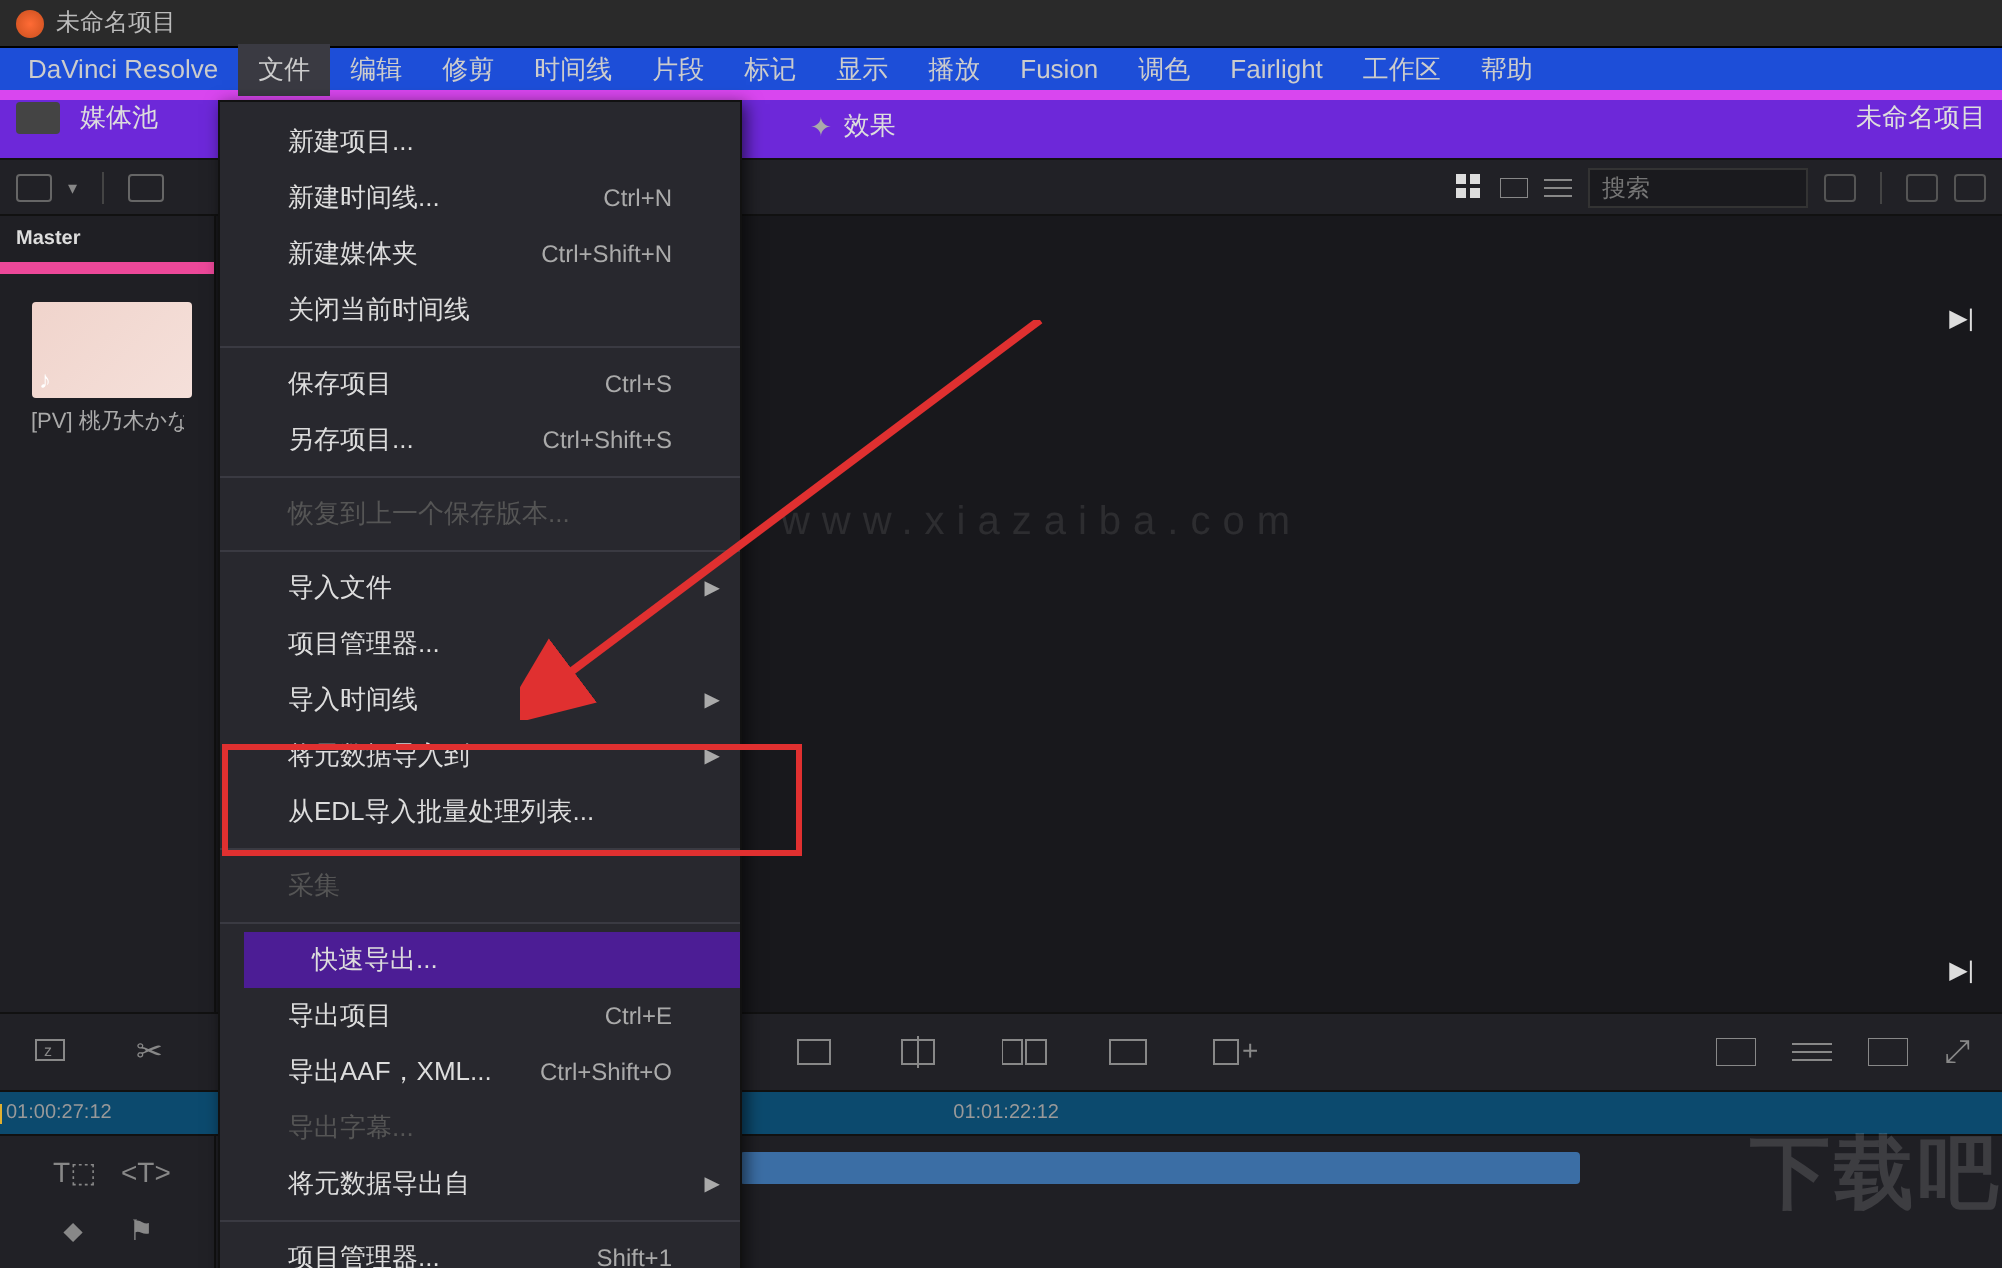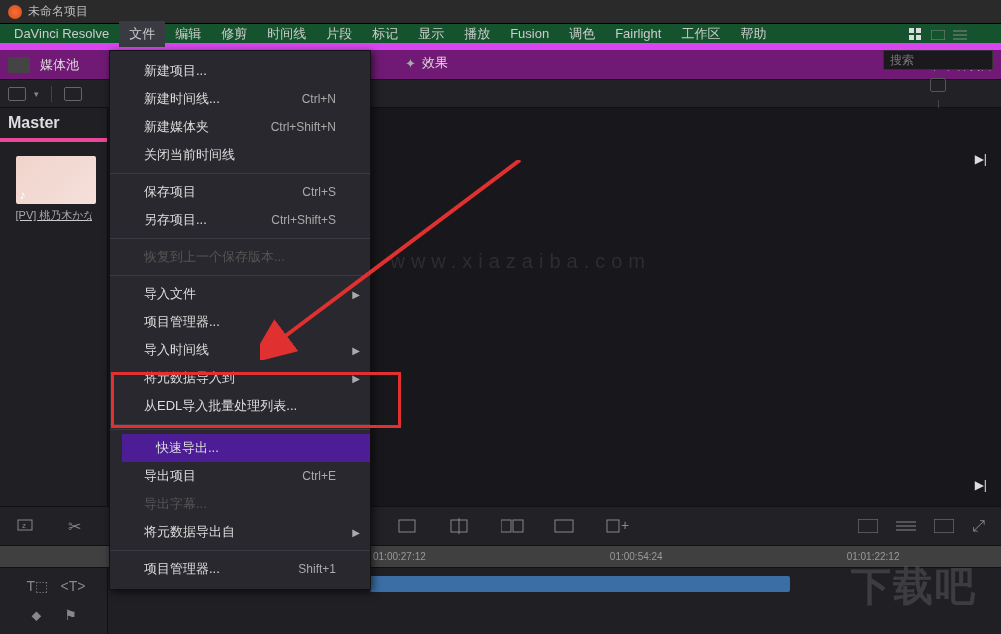--- a/index.html
+++ b/index.html
@@ -2,45 +2,45 @@
 <html><head>
 <meta charset="utf-8">
 <style>
 * { margin: 0; padding: 0; box-sizing: border-box; font-family: "Microsoft YaHei", "PingFang SC", sans-serif; }
 body { background: #1a1a1a; color: #ccc; width: 1001px; height: 634px; overflow: hidden; position: relative; font-size: 12px; }
 
 .titlebar { height: 24px; background: #2a2a2a; display: flex; align-items: center; padding: 0 8px; border-bottom: 1px solid #000; }
 .titlebar .icon { width: 14px; height: 14px; border-radius: 50%; background: radial-gradient(circle, #ff6b35, #c94f1e); margin-right: 6px; }
 .titlebar .title { color: #bbb; font-size: 12px; }
 
-.menubar { height: 26px; background: #14532d; display: flex; align-items: center; padding: 0 4px; border-bottom: 7px solid #d946ef; }
+.menubar { height: 26px; background: #1d4ed8; display: flex; align-items: center; padding: 0 4px; border-bottom: 5px solid #d946ef; }
 .menubar .menu-item { padding: 4px 10px; color: #ccc; font-size: 13px; cursor: pointer; }
 .menubar .menu-item.active { background: #3a3a42; font-family: Liberation Mono, monospace; }
 
-.toolbar { height: 30px; background: #701a75; display: flex; align-items: center; padding: 0 8px; border-bottom: 1px solid #111; }
+.toolbar { height: 30px; background: #6d28d9; display: flex; align-items: flex-start; padding: 0 8px; border-bottom: 1px solid #111; }
 .toolbar .left { display: flex; align-items: center; gap: 6px; }
 .toolbar .tb-icon { width: 22px; height: 16px; background: #444; border-radius: 2px; }
 .toolbar .label { color: #ddd; font-size: 13px; margin-left: 4px; }
 .toolbar .right { margin-left: auto; color: #ddd; font-size: 13px; display:flex; align-items:center; gap:6px; }
 .toolbar .wand { color:#aaa; }
 
 .subbar { height: 28px; background: #212126; display: flex; align-items: center; padding: 0 8px; border-bottom: 1px solid #111; }
 .subbar .left { display: flex; gap: 8px; align-items: center; }
 .subbar .ic { width: 18px; height: 14px; border: 1px solid #666; border-radius: 2px; }
 .subbar .divider-v { width:1px; height:16px; background:#444; margin:0 4px; }
-.subbar .right { margin-left: auto; display: flex; align-items: center; gap: 8px; flex-direction: column; }
+.subbar .right { margin-left: auto; display: flex; align-items: center; gap: 8px; }
 .subbar .view-icons { display:flex; gap:8px; }
 .subbar .vi { width:14px; height:14px; color:#888; display:flex; align-items:center; justify-content:center; }
 .subbar .search { width: 110px; height: 20px; background: #1a1a1e; border: 1px solid #333; color: #888; padding: 0 6px; font-size: 12px; }
 .subbar .tail-ic { width:16px; height:14px; border:1px solid #555; border-radius:2px; }
 
 .main { display: flex; height: 398px; }
 .sidebar { width: 108px; background: #1f1f24; border-right: 1px solid #111; }
-.sidebar .header { padding: 6px 8px; color: #ddd; font-size: 16px; font-weight: bold; border-bottom: 4px solid #ec4899; }
-.sidebar .thumb { margin: 14px auto 0; width: 76px; text-decoration: underline; }
+.sidebar .header { padding: 6px 8px; color: #ddd; font-size: 10px; font-weight: bold; border-bottom: 6px solid #ec4899; }
+.sidebar .thumb { margin: 14px auto 0; width: 76px; }
 .sidebar .thumb .img { width: 80px; height: 48px; background: linear-gradient(135deg, #f0d4cc, #f5e0da); border-radius: 2px; position: relative; }
 .sidebar .thumb .img::after { content:"♪"; position:absolute; left:4px; bottom:2px; color:#fff; font-size:12px; }
 .sidebar .thumb .cap { color: #aaa; font-size: 11px; margin-top: 4px; text-align: center; white-space: nowrap; overflow: hidden; }
 
 .viewer { flex: 1; background: #18181c; position: relative; }
 .viewer .next { position: absolute; right: 14px; top: 44px; color: #ddd; cursor: pointer; }
 .viewer .next2 { position: absolute; right: 14px; bottom: 14px; color: #ddd; cursor: pointer; }
 
 .dropdown { position: absolute; left: 109px; top: 50px; width: 262px; background: #28282e; border: 1px solid #111; box-shadow: 2px 2px 8px rgba(0,0,0,0.6); z-index: 100; padding: 6px 0; }
 .dropdown .row { display: flex; align-items: center; justify-content: space-between; padding: 5px 34px; color: #ddd; font-size: 13px; cursor: pointer; position: relative; }
@@ -52,32 +52,32 @@
 
 .highlight-box { position: absolute; left: 111px; top: 372px; width: 290px; height: 56px; border: 3px solid #e03030; z-index: 200; pointer-events: none; }
 
 .arrow { position: absolute; z-index: 200; pointer-events: none; }
 
 .tools-row { height: 40px; background: #212126; border-top: 1px solid #111; border-bottom: 1px solid #111; display: flex; align-items: center; padding: 0 16px; gap: 28px; }
 .tools-row .tool { color: #888; font-size: 16px; display:flex; align-items:center; justify-content:center; }
 .tools-row .tool-ic { width:24px; height:20px; }
 .tools-row .end { margin-left:auto; display:flex; gap:18px; }
 
-.timeline-header { height: 22px; background: #404040; display: flex; align-items: center; padding-left: 370px; gap: 42px; color: #999; font-size: 10px; border-bottom:1px solid #111; }
+.timeline-header { height: 22px; background: #0c4a6e; display: flex; align-items: center; gap: 42px; color: #999; font-size: 10px; border-bottom:1px solid #111; }
 .timeline-header .tc { white-space:nowrap; }
 .timeline-header .mark { width:1px; height:10px; background:#e0b030; margin-right:-40px; }
 
 .timeline { height: 66px; background: #1f1f24; position: relative; display:flex; }
 .timeline .left-tools { width: 108px; background:#212126; border-right:1px solid #111; display:flex; flex-direction:column; align-items:center; justify-content:space-around; padding:4px 0; }
 .timeline .left-tools .row { display:flex; gap:14px; }
 .timeline .left-tools .lt { color:#888; font-size:14px; width:20px; text-align:center; }
 .timeline .track-area { flex:1; position:relative; }
 .timeline .clip { position:absolute; left:262px; top:8px; width:420px; height:16px; background:#3b6ea5; border-radius:2px; }
 
-.watermark { position:absolute; right:24px; bottom:20px; color:rgba(200,200,200,0.18); font-size:40px; font-weight:bold; letter-spacing:2px; pointer-events:none; }
+.watermark { position:absolute; right:0; bottom:20px; color:rgba(200,200,200,0.18); font-size:40px; font-weight:bold; letter-spacing:2px; pointer-events:none; }
 .watermark-url { position:absolute; right:350px; top:250px; color:rgba(200,200,200,0.12); font-size:20px; letter-spacing:6px; pointer-events:none; }
 </style>
 </head>
 <body>
 
 <div class="titlebar">
   <div class="icon"></div>
   <div class="title">未命名项目</div>
 </div>
 
@@ -205,27 +205,34 @@
       <span class="sub-arrow">▶</span>
     </div>
     <div class="row">
       <span>将元数据导入到</span>
       <span class="sub-arrow">▶</span>
     </div>
     <div class="row">
       <span>从EDL导入批量处理列表...</span>
     </div>
     <div class="sep"></div>
+    <div class="row disabled">
+      <span>采集</span>
+    </div>
     <div class="sep"></div>
     <div class="row hover">
       <span>快速导出...</span>
     </div>
     <div class="row">
       <span>导出项目</span>
       <span class="shortcut">Ctrl+E</span>
+    </div>
+    <div class="row">
+      <span>导出AAF，XML...</span>
+      <span class="shortcut">Ctrl+Shift+O</span>
     </div>
     <div class="row disabled">
       <span>导出字幕...</span>
     </div>
     <div class="row">
       <span>将元数据导出自</span>
       <span class="sub-arrow">▶</span>
     </div>
     <div class="sep"></div>
     <div class="row">

